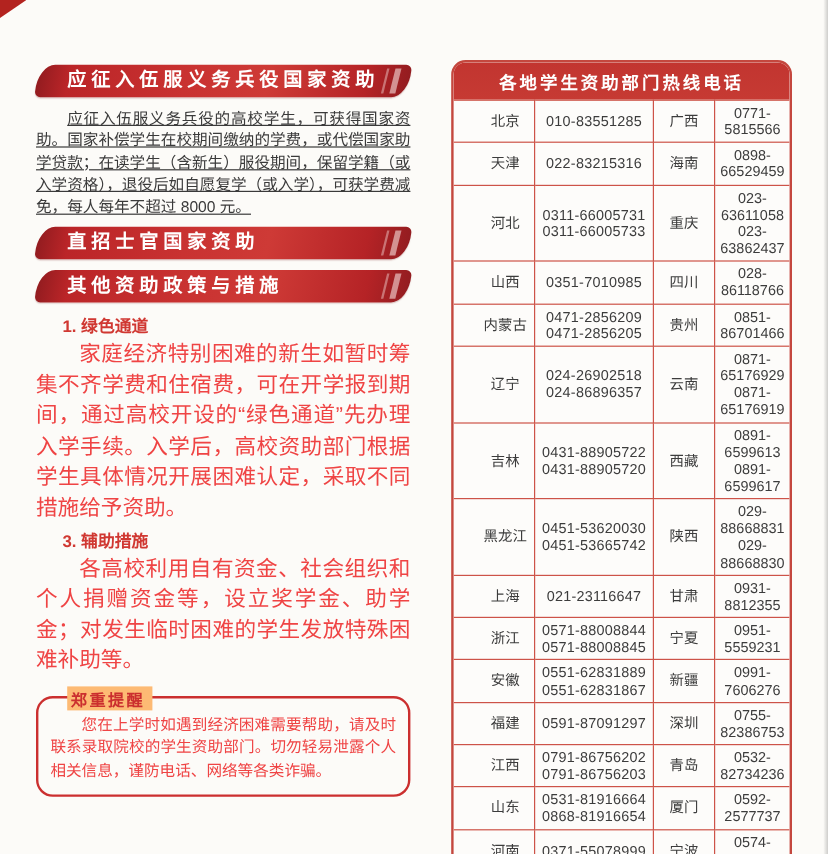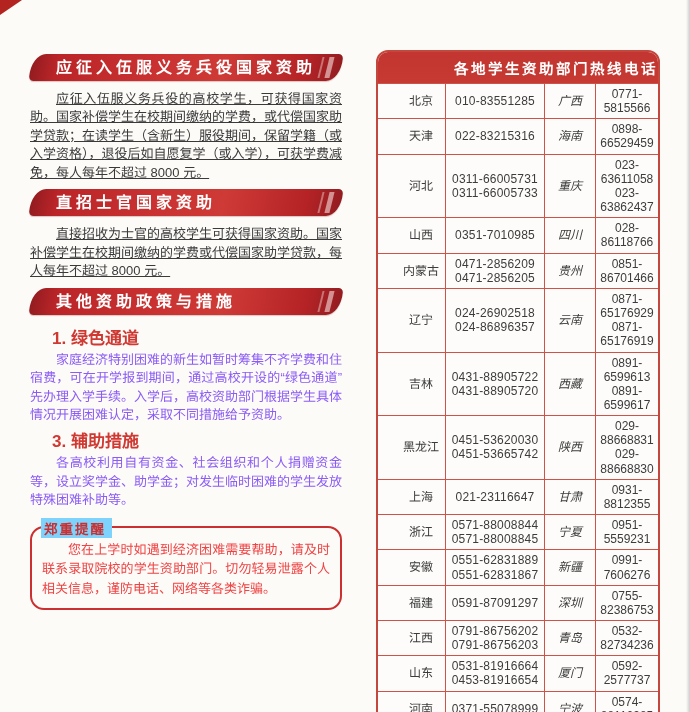--- a/index.html
+++ b/index.html
@@ -43,82 +43,81 @@
   .banner .banner-text{
     display:block;transform:skewX(5deg);
     color:#fff;font-weight:bold;font-size:16px;letter-spacing:4px;
     line-height:27px;padding-left:26px;white-space:nowrap;
   }
   .para{
     margin:0 0 7px 0;font-size:13px;line-height:1.42;color:#3a3a3a;
     text-align:justify;text-indent:2em;text-decoration:underline;
   }
   .sub-heading{
-    margin:3px 0 2px 22px;font-size:17px;font-weight:bold;color:#d03832;
+    margin:3px 0 2px 22px;font-size:14px;font-weight:bold;color:#d03832;
   }
   .sub-text{
-    margin:0 0 3px 0;font-size:13px;line-height:1.42;color:#8b5cf6;
+    margin:0 0 3px 0;font-size:18px;line-height:1.42;color:#ef4444;
     text-align:justify;text-indent:2em;
   }
   .reminder-box{
     position:relative;margin-top:16px;
     border:2px solid #cb2f2f;border-radius:14px;
     padding:10px 10px 10px 10px;
   }
   .reminder-title{
-    position:absolute;top:-10px;left:9px;
-    background:#7dd3fc;padding:0 6px 0 3px;
+    position:absolute;top:-10px;left:24px;
+    background:#fdba74;padding:0 6px 0 3px;
     color:#cb2f2f;font-weight:bold;font-size:13.5px;letter-spacing:2px;
   }
   .reminder-text{
     margin:2px 0 0 0;font-size:13px;line-height:1.5;color:#ef4444;
     text-align:justify;text-indent:2em;
   }
 
   
   .col-right{position:absolute;left:376px;top:50px;width:284px;}
   .hotline-table{
     border:2px solid #c4473e;border-radius:12px;overflow:hidden;
     background:#fdfcfa;
   }
   .table-header{
     background:linear-gradient(#c23530,#c63a33);
     color:#fff;font-weight:bold;font-size:14.5px;letter-spacing:2.5px;
-    text-align:right;padding:5px 0 5px 0;
+    text-align:center;padding:5px 0 5px 0;
   }
   table.hotlines{width:100%;border-collapse:collapse;}
   table.hotlines td{
     border:1px solid #cd5348;text-align:center;vertical-align:middle;
     font-size:12px;line-height:1.18;color:#3c3c3c;
     padding:3px 1px;white-space:pre-line;
   }
   table.hotlines td:nth-child(1){width:46px;}
   table.hotlines td:nth-child(2){width:96px;letter-spacing:.2px;text-align:center;}
-  table.hotlines td:nth-child(3){width:48px;font-style:italic;}
+  table.hotlines td:nth-child(3){width:48px;}
   table.hotlines tr td:first-child{border-left:none;padding-left:20px;}
   table.hotlines tr td:last-child{border-right:none;}
   table.hotlines tr:last-child td{border-bottom:none;}
 </style>
 </head>
 <body>
 
 <div class="page">
   <div class="corner-mark"></div>
 
   <div class="col-left">
 
     <div class="banner">
       <span class="banner-text">应征入伍服义务兵役国家资助</span>
     </div>
     <p class="para">应征入伍服义务兵役的高校学生，可获得国家资助。国家补偿学生在校期间缴纳的学费，或代偿国家助学贷款；在读学生（含新生）服役期间，保留学籍（或入学资格），退役后如自愿复学（或入学），可获学费减免，每人每年不超过 8000 元。</p>
 
     <div class="banner">
       <span class="banner-text">直招士官国家资助</span>
     </div>
-    <p class="para">直接招收为士官的高校学生可获得国家资助。国家补偿学生在校期间缴纳的学费或代偿国家助学贷款，每人每年不超过 8000 元。</p>
 
     <div class="banner">
       <span class="banner-text">其他资助政策与措施</span>
     </div>
 
     <div>
       <div class="sub-heading">1. 绿色通道</div>
       <p class="sub-text">家庭经济特别困难的新生如暂时筹集不齐学费和住宿费，可在开学报到期间，通过高校开设的“绿色通道”先办理入学手续。入学后，高校资助部门根据学生具体情况开展困难认定，采取不同措施给予资助。</p>
     </div>
     <div>
@@ -223,21 +222,21 @@
             <tr>
               <td>江西</td>
               <td>0791-86756202
 0791-86756203</td>
               <td>青岛</td>
               <td>0532-82734236</td>
             </tr>
             <tr>
               <td>山东</td>
               <td>0531-81916664
-0453-81916654</td>
+0868-81916654</td>
               <td>厦门</td>
               <td>0592-2577737</td>
             </tr>
             <tr>
               <td>河南</td>
               <td>0371-55078999</td>
               <td>宁波</td>
               <td>0574-88116985</td>
             </tr>
             <tr>

